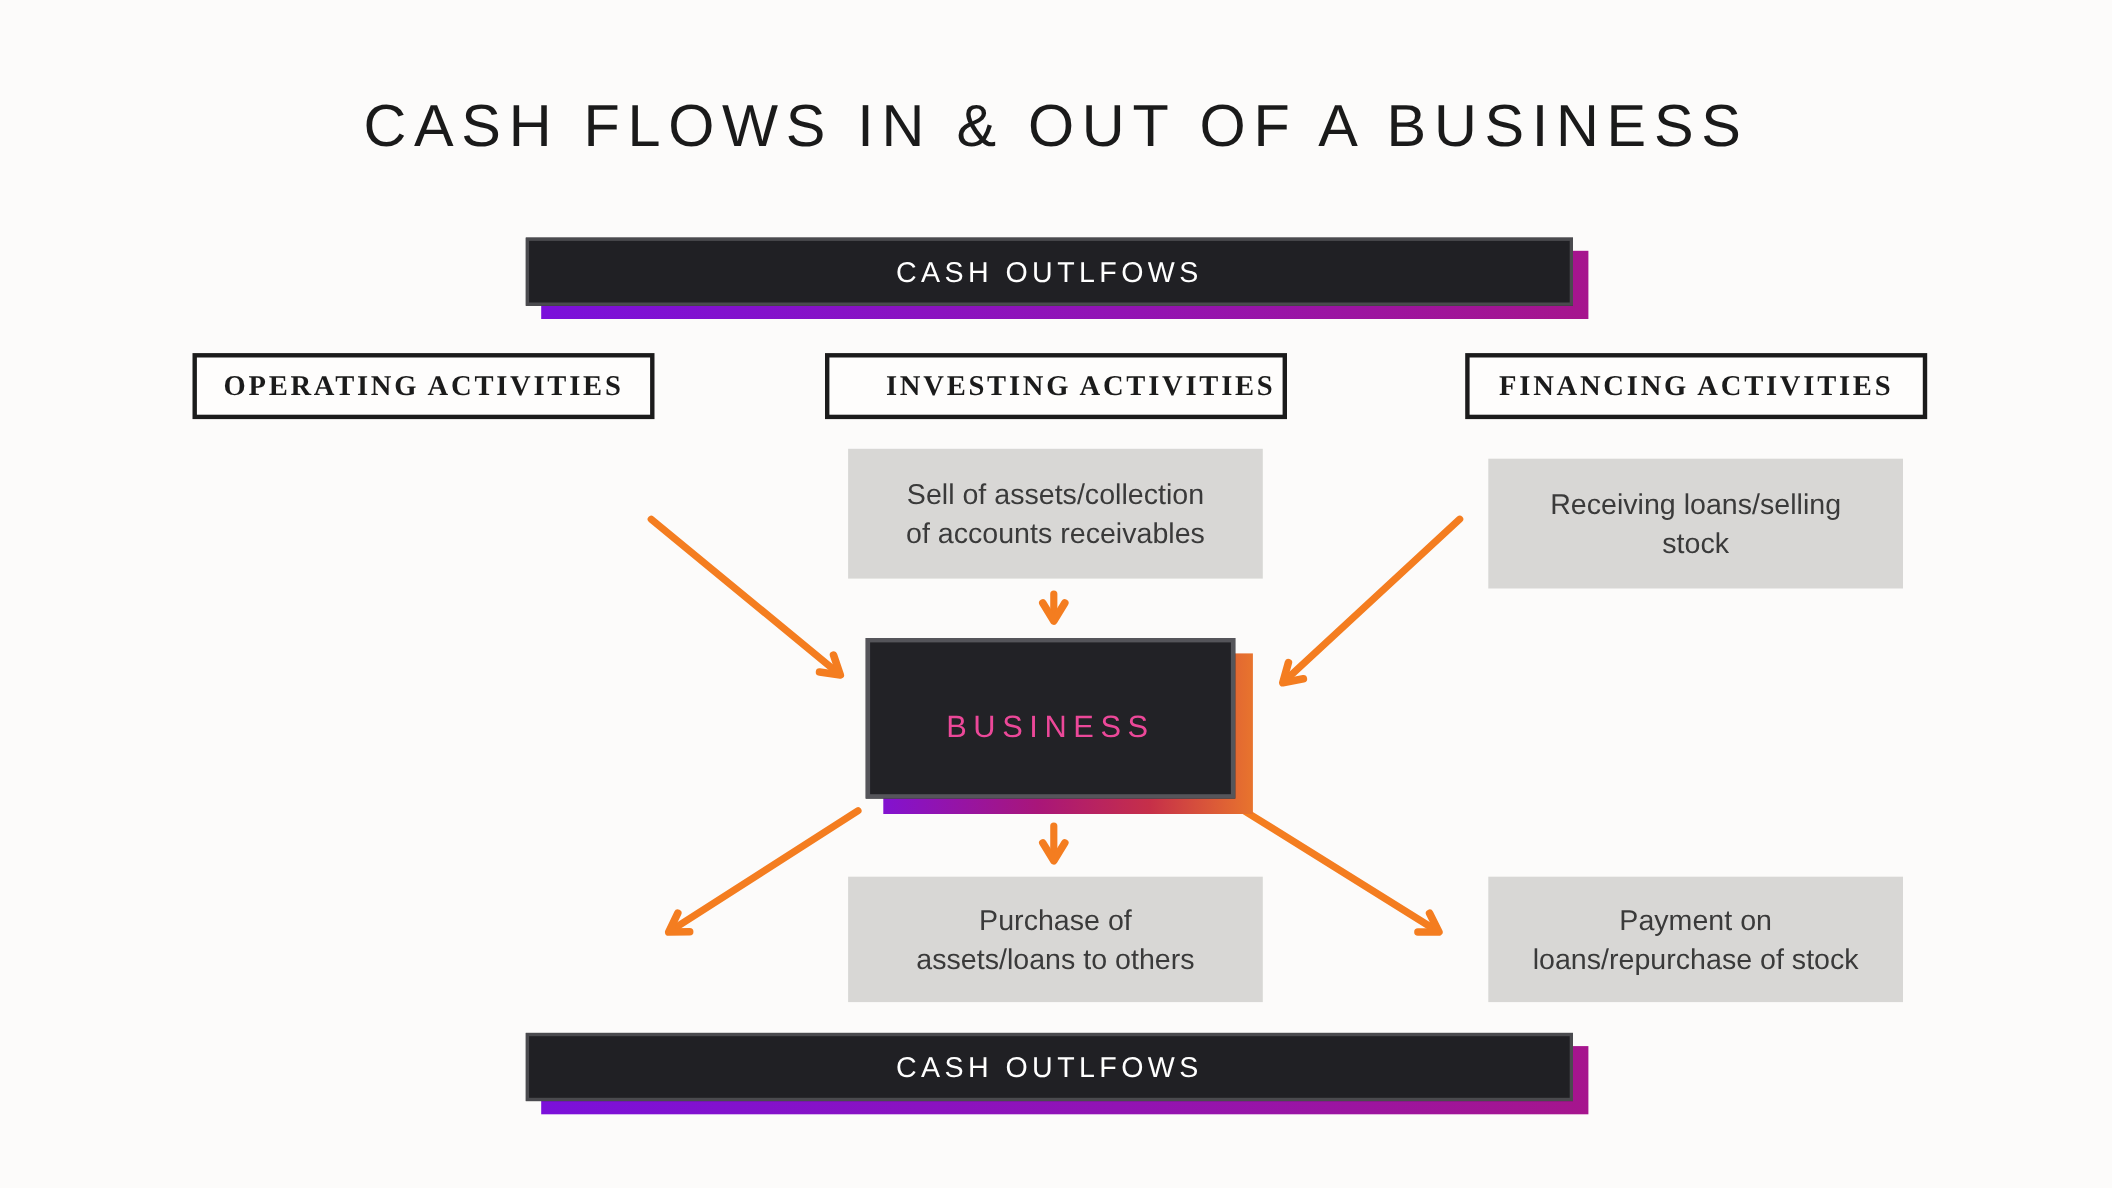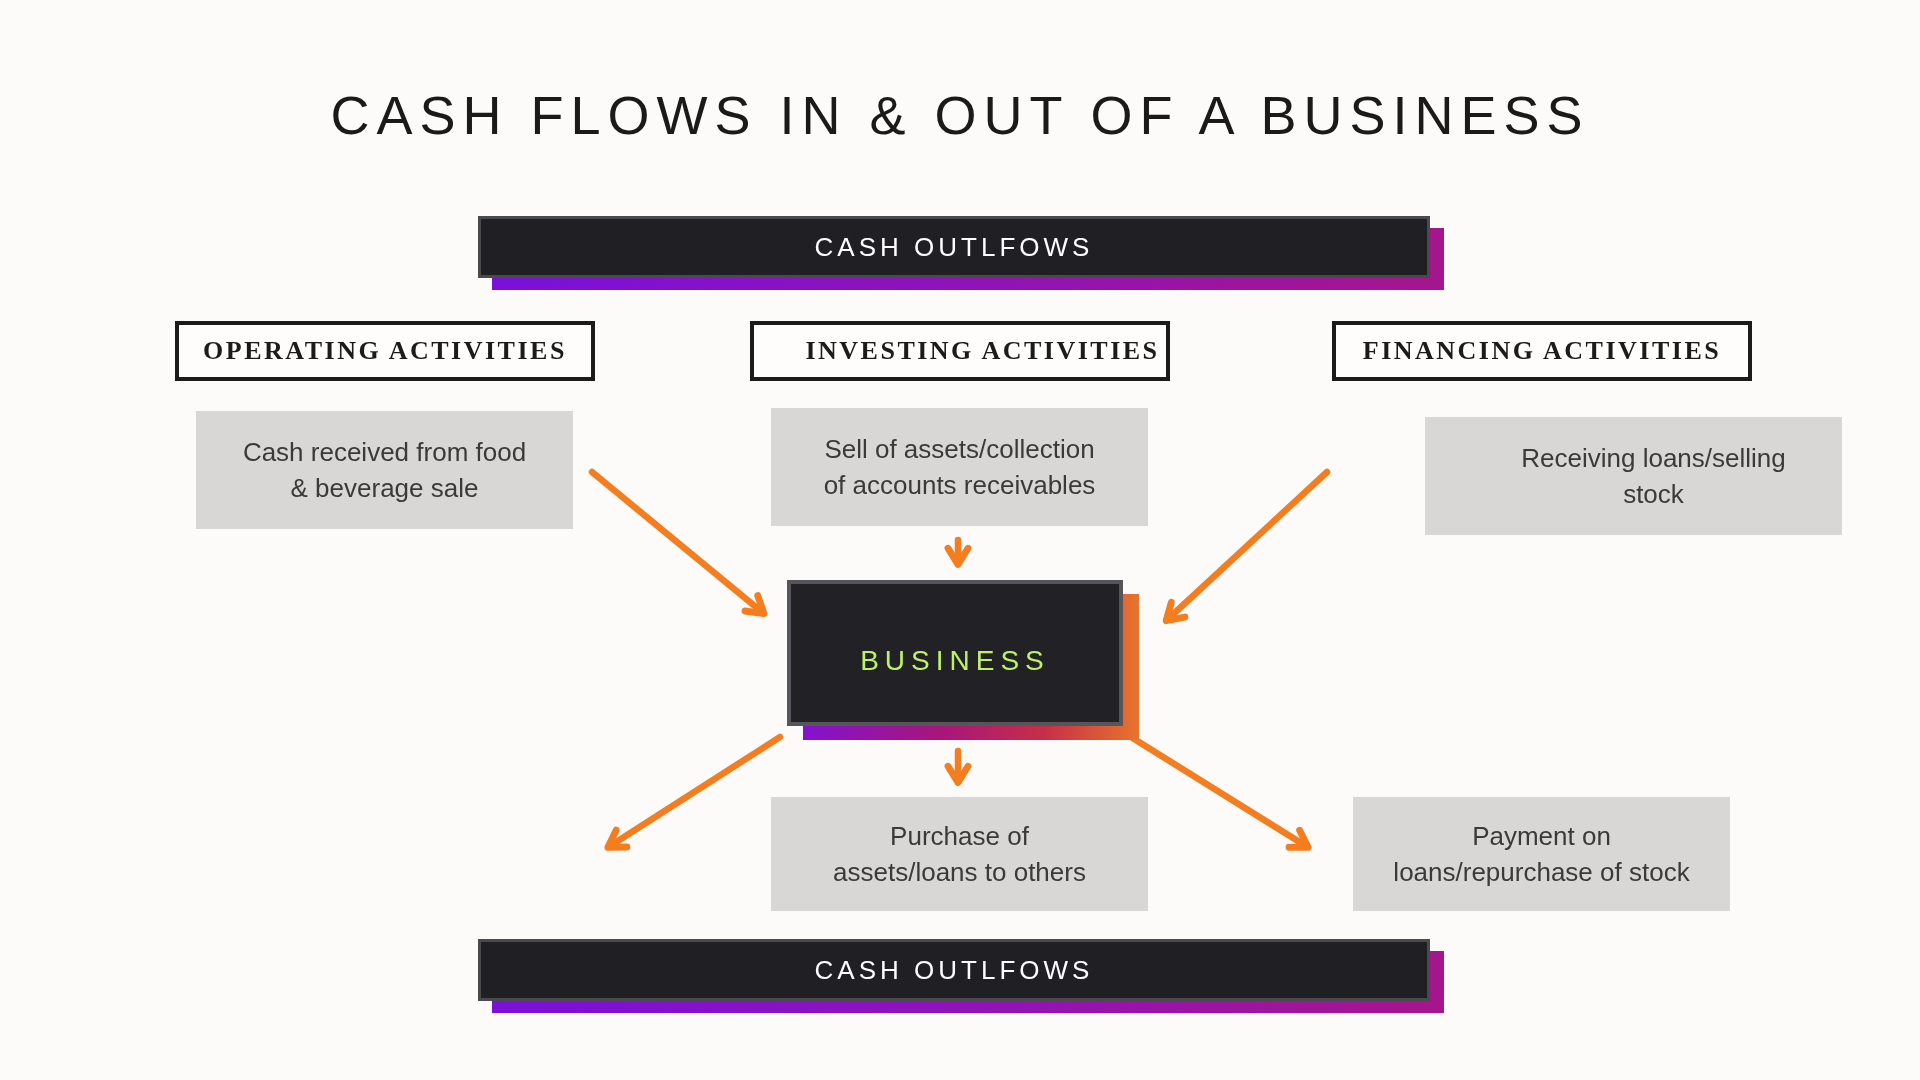--- a/index.html
+++ b/index.html
@@ -54,37 +54,37 @@
     display:flex;align-items:center;justify-content:center;text-align:center;
   }
   .gray-box span{
     font-size:26px;color:#3A3A3A;line-height:36px;white-space:pre-line;
     font-weight:400;
   }
   .gb-r1{height:118px;}
   .gb-r2{height:114px;}
   .gb-1a{left:196px;top:411px;}
   .gb-2a{left:771px;top:408px;}
-  .gb-3a{left:1425px;top:417px;padding-left:40px;}
+  .gb-3a{left:1353px;top:417px;}
   .gb-1b{left:196px;top:797px;}
   .gb-2b{left:771px;top:797px;}
   .gb-3b{left:1353px;top:797px;}
 
   
   .business{position:absolute;left:787px;top:580px;width:336px;height:146px;}
   .business .shadow{
     position:absolute;left:16px;top:14px;width:100%;height:100%;
     background:linear-gradient(90deg,#8312D0 0%,#A91679 42%,#C62F49 72%,#E8742D 100%);
   }
   .business .bar{
     position:absolute;left:0;top:0;width:100%;height:100%;
     background:#222226;border:4px solid #55555A;box-sizing:border-box;
     display:flex;align-items:center;justify-content:center;
   }
-  .business .bar span{color:#bef264;font-size:28px;letter-spacing:6px;font-weight:400;margin-top:15px;}
+  .business .bar span{color:#ec4899;font-size:28px;letter-spacing:6px;font-weight:400;margin-top:15px;}
 
   .arrows{position:absolute;left:0;top:0;width:1920px;height:1080px;pointer-events:none;}
   .arrows line{stroke:#F47D20;stroke-width:6.5;stroke-linecap:round;}
 </style>
 </head>
 <body>
 
 <div class="canvas">
 
   <h1 class="title">CASH FLOWS IN &amp; OUT OF A BUSINESS</h1>
@@ -113,24 +113,20 @@
   <div class="header-box c1">
     <span>OPERATING ACTIVITIES</span>
   </div>
   <div class="header-box c2">
     <span>INVESTING ACTIVITIES</span>
   </div>
   <div class="header-box c3">
     <span>FINANCING ACTIVITIES</span>
   </div>
 
-  <div class="gray-box gb-r1 gb-1a">
-    <span>Cash received from food
-&amp; beverage sale</span>
-  </div>
   <div class="gray-box gb-r1 gb-2a">
     <span>Sell of assets/collection
 of accounts receivables</span>
   </div>
   <div class="gray-box gb-r1 gb-3a">
     <span>Receiving loans/selling
 stock</span>
   </div>
 
   <div class="business">

